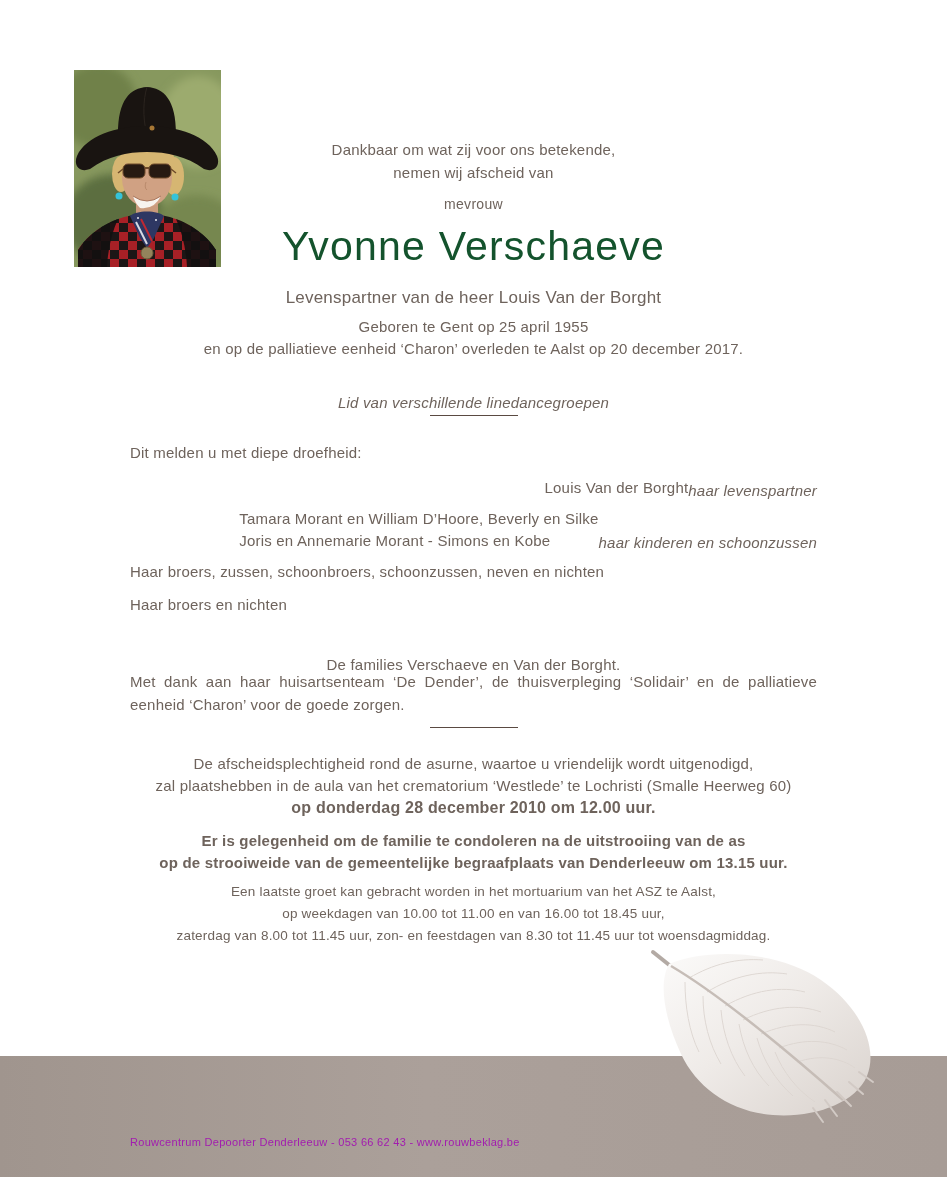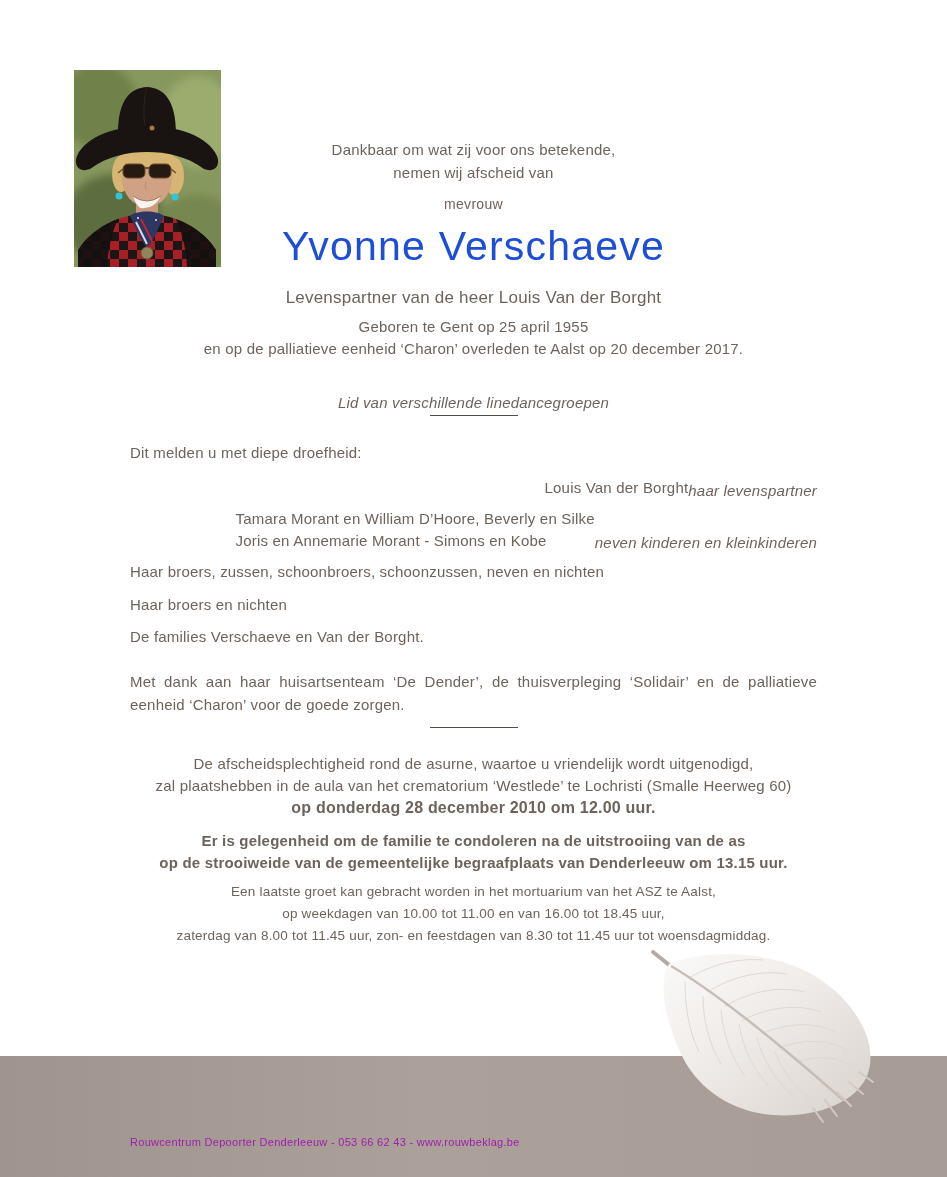--- a/index.html
+++ b/index.html
@@ -7,40 +7,40 @@
     position:relative; width:947px; height:1177px; background:#ffffff;
     font-family:"Liberation Sans", sans-serif; color:#6e635c; overflow:hidden;
   }
   .photo { position:absolute; left:74px; top:70px; width:147px; height:197px; }
   .photo svg { display:block; width:100%; height:100%; }
 
   .center-text { position:absolute; left:0; right:0; text-align:center; }
   .opening    { top:138px; font-size:15px; line-height:23px; letter-spacing:.2px; }
   .salutation { top:196px; font-size:14px; letter-spacing:.3px; }
   .deceased-name {
-    top:223px; font-size:41px; letter-spacing:1.2px; color:#1d4ed8; font-weight:400;
+    top:223px; font-size:41px; letter-spacing:1.2px; color:#14532d; font-weight:400;
   }
   .partner-line { top:288px; font-size:17px; letter-spacing:.2px; }
   .born-block   { top:316px; font-size:15px; line-height:22px; letter-spacing:.2px; }
   .membership   { top:394px; font-size:15px; font-style:italic; letter-spacing:.2px; }
 
   .divider { position:absolute; left:430px; width:88px; height:1px; background:#5a4a42; }
   .divider-1 { top:415px; }
   .divider-2 { top:727px; }
 
   .body-block { position:absolute; left:130px; width:687px; font-size:15px; letter-spacing:.2px; }
   .intro { top:444px; }
   .rel-row { display:flex; justify-content:flex-end; align-items:flex-end; }
   .rel-names { line-height:21.5px; }
   .rel-relation { font-style:italic; white-space:nowrap; }
   .row-1 { top:477px; }
   .row-2 { top:508px; }
   .row-3 { top:563px; }
   .row-4 { top:596px; }
-  .row-5 { top:628px; }
+  .row-5 { top:656px;text-align:center; }
   .thanks { top:671px; line-height:22.5px; text-align:justify; }
 
   .ceremony   { top:753px; font-size:15px; line-height:22px; letter-spacing:.2px; }
   .ceremony .bold-line { font-weight:bold; font-size:16px; }
   .condolence { top:830px; font-size:15px; line-height:22px; letter-spacing:.2px;font-weight:bold; }
   .mortuary   { top:881px; font-size:13.5px; line-height:22px; letter-spacing:.2px; }
 
   .band {
     position:absolute; left:0; top:1056px; width:947px; height:121px;
     background:linear-gradient(90deg,#a0958e 0%,#aba09a 45%,#a79c96 100%);
@@ -128,21 +128,21 @@
   <div class="body-block rel-row row-1">
     <div class="rel-names">Louis Van der Borght</div>
     <div class="rel-relation">haar levenspartner</div>
   </div>
 
   <div class="body-block rel-row row-2">
     <div class="rel-names">
       <div>Tamara Morant en William D’Hoore, Beverly en Silke</div>
       <div>Joris en Annemarie Morant - Simons en Kobe</div>
     </div>
-    <div class="rel-relation">neven kinderen en kleinkinderen</div>
+    <div class="rel-relation">haar kinderen en schoonzussen</div>
   </div>
 
   <div class="body-block row-3">Haar broers, zussen, schoonbroers, schoonzussen, neven en nichten</div>
   <div class="body-block row-4">Haar broers en nichten</div>
   <div class="body-block row-5">De families Verschaeve en Van der Borght.</div>
 
   <div class="body-block thanks">Met dank aan haar huisartsenteam ‘De Dender’, de thuisverpleging ‘Solidair’ en de palliatieve eenheid ‘Charon’ voor de goede zorgen.</div>
 
   <div class="divider divider-2"></div>
 

